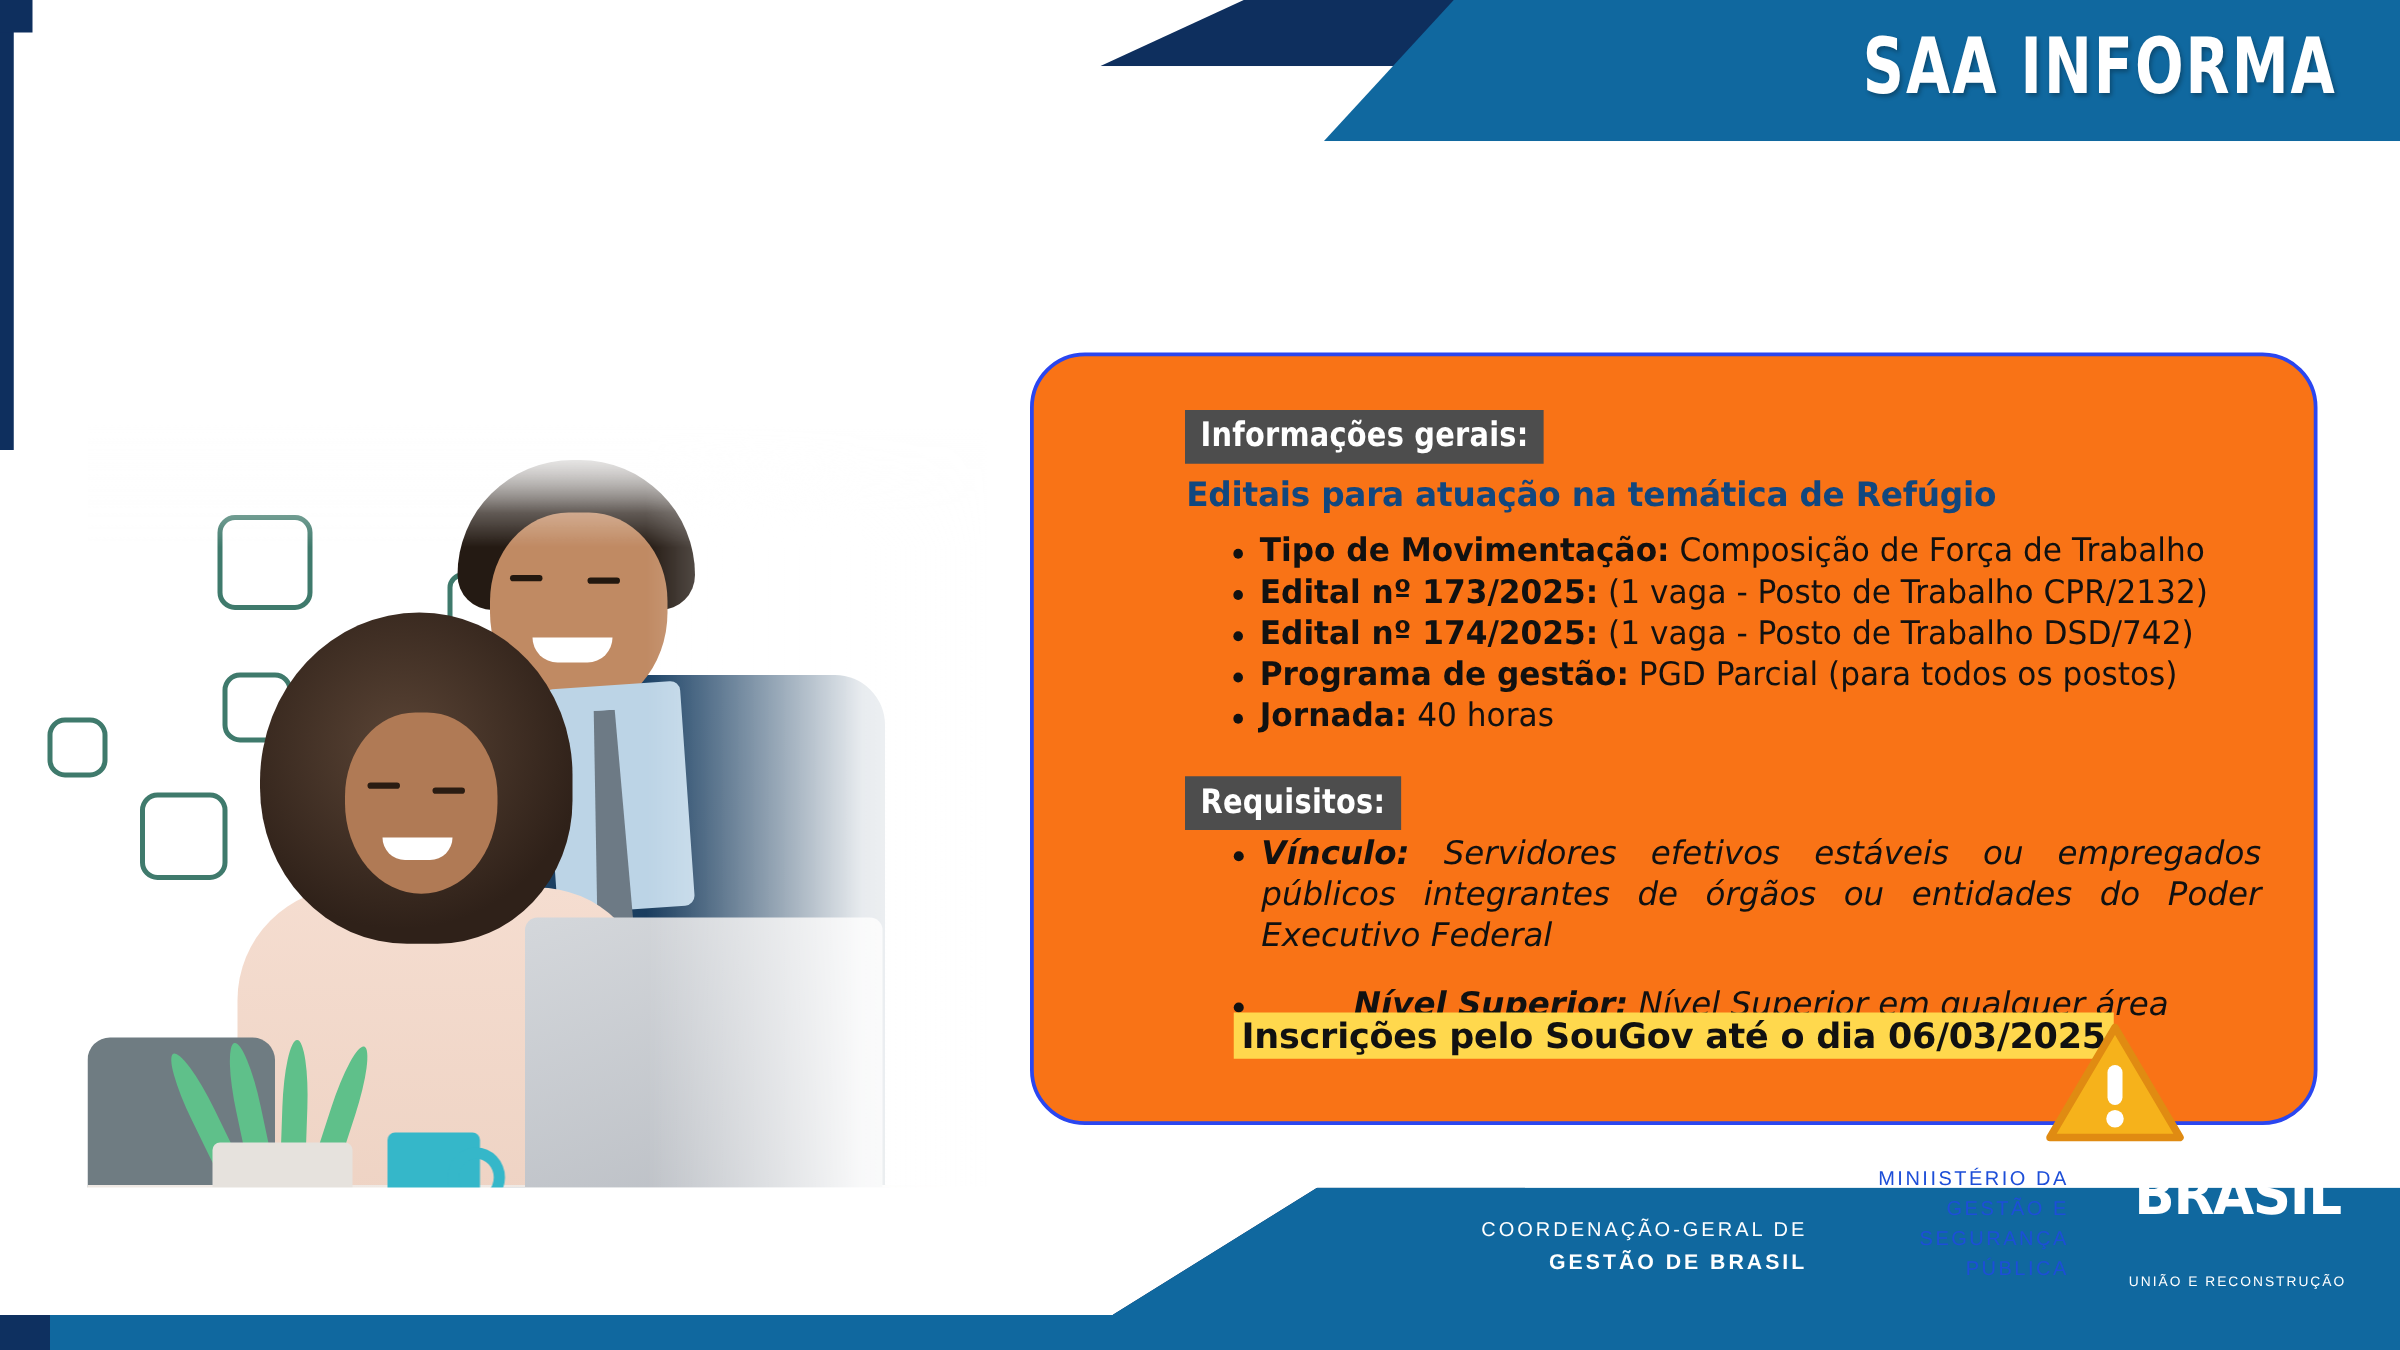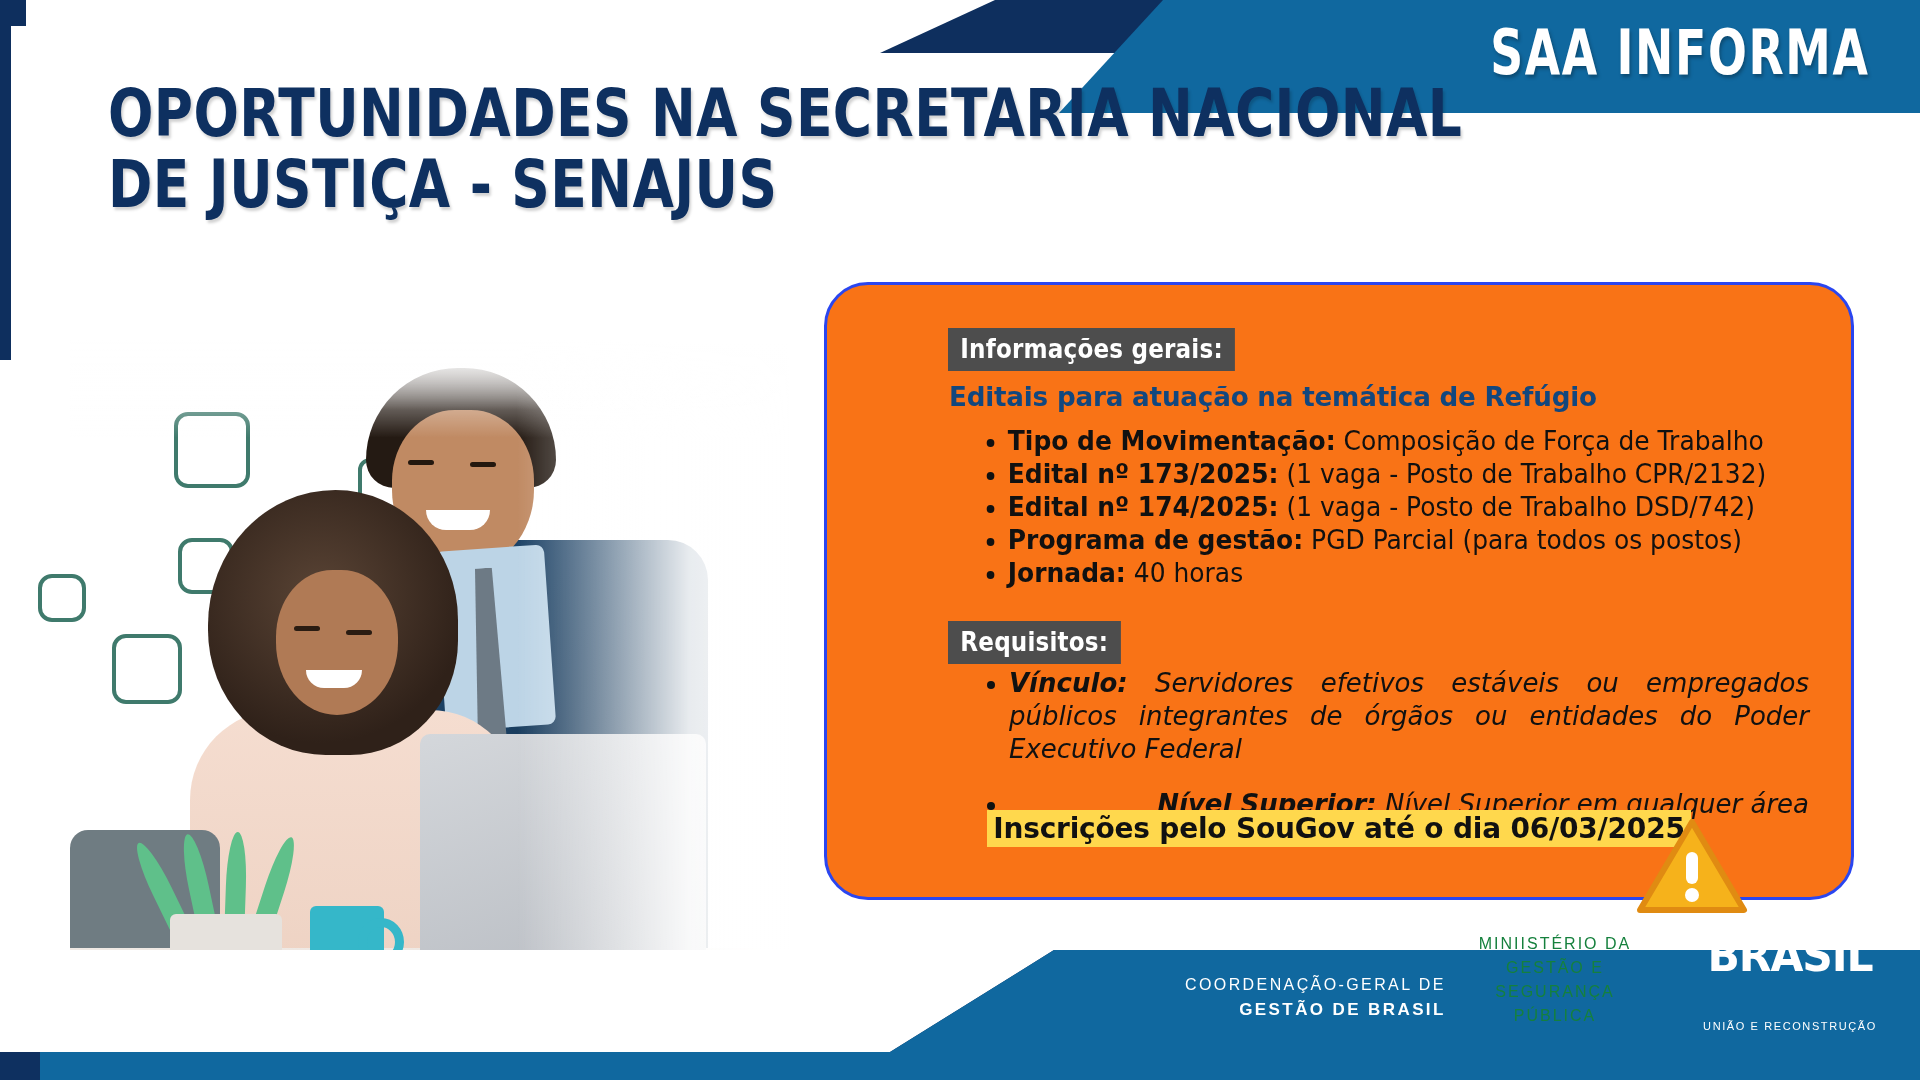--- a/index.html
+++ b/index.html
@@ -118,21 +118,21 @@
   }
   ul.blist li b{font-weight:700;}
   .list-info{left:152px;top:140px;width:860px;}
 
   .req-list{position:absolute;left:152px;top:382px;width:830px;font-style:italic;}
   .req-item{position:relative;padding-left:30px;margin-bottom:22px;
     font-size:26px;line-height:33px;color:#111;text-align:justify;
     font-family:"DejaVu Sans","Liberation Sans",sans-serif;}
   .req-item:before{content:"";position:absolute;left:8px;top:14px;width:8px;height:8px;border-radius:50%;background:#111;}
   .req-item b{font-weight:700;}
-  .req-item.nowrap{white-space:nowrap;text-align:right;}
+  .req-item.nowrap{white-space:nowrap;text-align:center;}
 
   .cta{
     position:absolute;left:0;right:0;top:525px;text-align:center;
   }
   .cta-text{
     display:inline-block;background:#ffd84d;color:#111;
     font-family:"DejaVu Sans","Liberation Sans",sans-serif;
     font-weight:700;font-size:28px;padding:2px 6px;letter-spacing:-.2px;
   }
   .warn{
@@ -154,21 +154,21 @@
   .foot-strip{position:absolute;left:0;bottom:0;width:1920px;height:28px;background:#10689f;}
   .foot-strip-dark{position:absolute;left:0;bottom:0;width:40px;height:28px;background:#0e3060;}
 
   .cggp{
     position:absolute;left:1185px;bottom:58px;text-align:right;color:#fff;
     font-size:16px;letter-spacing:2.4px;line-height:25px;
     font-family:"Liberation Sans","DejaVu Sans",sans-serif;
   }
   .cggp .b{font-weight:700;font-size:17px;}
   .mjsp{
-    position:absolute;left:1455px;bottom:52px;text-align:center;color:#15803d;
+    position:absolute;left:1455px;bottom:52px;text-align:right;color:#1d4ed8;
     font-size:16px;letter-spacing:2px;line-height:24px;width:200px;
     font-family:"Liberation Sans","DejaVu Sans",sans-serif;
   }
   .brasil{position:absolute;left:1690px;bottom:48px;width:200px;text-align:center;color:#fff;}
   .brasil .gf{font-size:12px;letter-spacing:2.2px;font-weight:700;}
   .brasil .bg{
     font-family:"Liberation Sans Narrow","DejaVu Sans Condensed","Liberation Sans",sans-serif;
     font-size:45px;font-weight:700;letter-spacing:-1px;line-height:48px;
     transform:scaleX(1.05);
   }
@@ -179,24 +179,20 @@
 
 <div id="stage">
 
   <div class="edge-left-top"></div>
   <div class="corner-tl"></div>
 
   <div class="banner-dark"></div>
   <div class="banner"></div>
   <div class="banner-title">SAA INFORMA</div>
 
-  <div class="headline">
-    <span class="ln">OPORTUNIDADES NA SECRETARIA NACIONAL</span>
-    <span class="ln">DE JUSTIÇA - SENAJUS</span>
-  </div>
 
   <div class="sq a"></div>
   <div class="sq e"></div>
   <div class="sq b"></div>
   <div class="sq c"></div>
   <div class="sq d"></div>
 
   <div class="photo">
     <div class="man-hair"></div>
     <div class="man-suit"></div>

